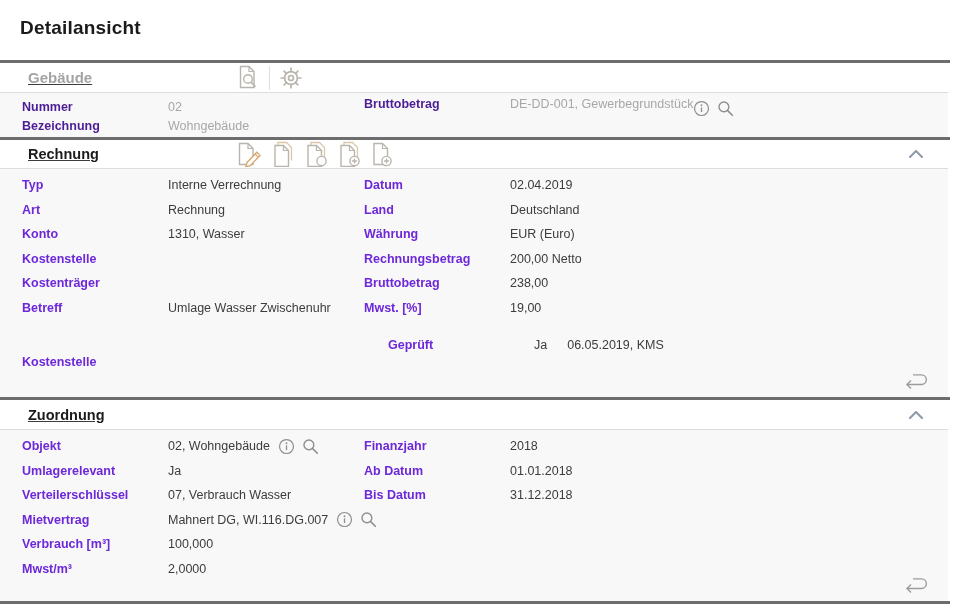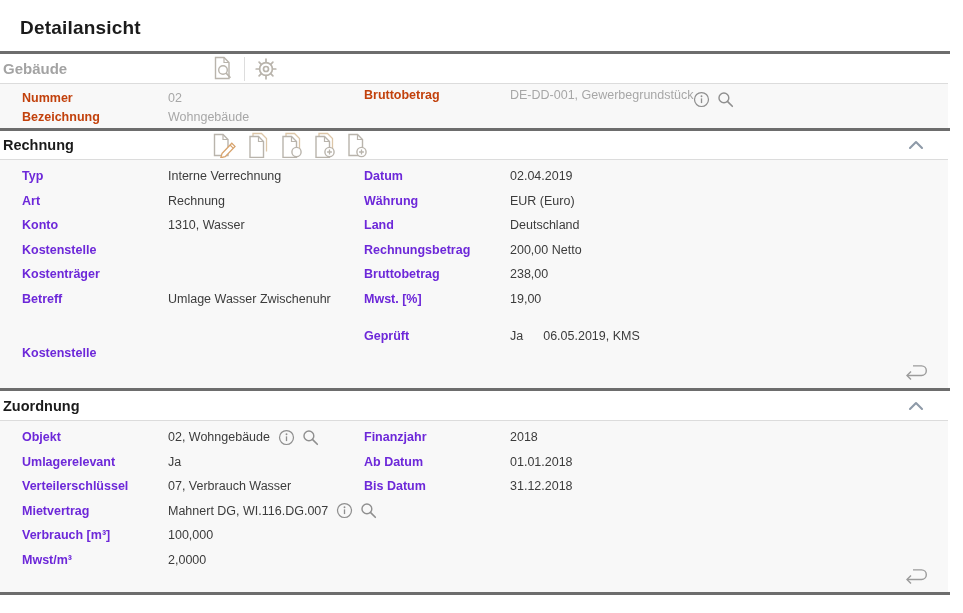--- a/index.html
+++ b/index.html
@@ -2,27 +2,27 @@
 <html><head>
 <meta charset="utf-8">
 <style>
   * { box-sizing: border-box; margin: 0; padding: 0; }
   html, body { width: 963px; height: 613px; background: #fff; overflow: hidden; }
   body { font-family: "Liberation Sans", "DejaVu Sans", sans-serif; color: #3c3c3c; }
 
   .page { width: 963px; }
 
   .page-title {
-    height: 51px; padding: 17px 0 1px 20px;
+    height: 60px; padding: 17px 0 1px 20px;
     font-size: 19px; font-weight: 700; color: #1b1b1b; letter-spacing: .2px;
   }
 
   .divider-dark { width: 950px; height: 3px; background: #6d6d6d; }
 
-  .sec-header { display: flex; align-items: center; height: 29px; width: 950px; background: #fff; padding-left: 3px; }
+  .sec-header { display: flex; align-items: center; height: 29px; width: 950px; background: #fff; padding-left: 28px; text-decoration: underline; }
   .sec-rechnung .sec-header { height: 28px; }
   .sec-title { font-size: 14.5px; font-weight: 700; color: #1b1b1b; width: 208px; flex: none; }
   .sec-title.muted { color: #a3a3a3; font-size: 15px; }
 
   .toolbar { display: flex; align-items: center; gap: 9px; }
   .tb-icon { display: inline-flex; cursor: pointer; }
   .tb-icon svg { display: block; }
   .tb-sep { width: 1px; height: 24px; background: #ddd; }
 
   .sec-chevron { margin-left: auto; margin-right: 26px; cursor: pointer; display: inline-flex; }
@@ -40,21 +40,21 @@
   .col-right { flex: 1; }
 
   .field-row { display: flex; align-items: center; height: 24.5px; font-size: 12.5px; }
   .sec-gebaeude .field-row { height: 19px; }
   .field-row.two-line { height: auto; align-items: flex-start; }
 
   .f-label { width: 146px; flex: none; font-weight: 700; color: #6d28d9; }
   .f-value { color: #3c3c3c; white-space: nowrap; }
   .f-value2 { color: #3c3c3c; margin-left: 20px; white-space: nowrap; }
 
-  .muted-text .f-label { color: #c2410c; }
+  .muted-text .f-label { color: #4c1d95; }
   .muted-text .f-value { color: #a7a7a7; }
 
   .value-wrap { display: flex; flex-direction: row; }
   .lookup-icons { display: inline-flex; align-items: center; gap: 7px; margin-left: 8px; }
   .value-wrap .lookup-icons { margin-left: 0; margin-top: 3px; }
   .icon-btn { display: inline-flex; cursor: pointer; }
   .icon-btn svg { display: block; }
 
   .undo-btn { position: absolute; right: 18px; bottom: 7px; cursor: pointer; display: inline-flex; }
 </style>
@@ -209,40 +209,40 @@
             <span class="f-label">Kostenstelle</span>
             <span class="f-value"></span>
           </div>
         </div>
       <div class="col col-right">
           <div class="field-row">
             <span class="f-label">Datum</span>
             <span class="f-value">02.04.2019</span>
           </div>
           <div class="field-row">
+            <span class="f-label">Land</span>
+            <span class="f-value">Deutschland</span>
+          </div>
+          <div class="field-row">
             <span class="f-label">Währung</span>
             <span class="f-value">EUR (Euro)</span>
           </div>
           <div class="field-row">
-            <span class="f-label">Land</span>
-            <span class="f-value">Deutschland</span>
-          </div>
-          <div class="field-row">
             <span class="f-label">Rechnungsbetrag</span>
             <span class="f-value">200,00 Netto</span>
           </div>
           <div class="field-row">
             <span class="f-label">Bruttobetrag</span>
             <span class="f-value">238,00</span>
           </div>
           <div class="field-row">
             <span class="f-label">Mwst. [%]</span>
             <span class="f-value">19,00</span>
           </div>
-          <div class="field-row" style="margin-top: 12.25px;">
+          <div class="field-row" style="margin-top: 12.25px; margin-left: 24px;">
             <span class="f-label">Geprüft</span>
             <span class="f-value">Ja</span>
             <span class="f-value2">06.05.2019, KMS</span>
           </div>
         </div>
       <span class="undo-btn">
           <svg width="27" height="18" viewBox="0 0 27 18">
             <path d="M4 12.5 H18.5 A4.8 4.8 0 0 0 18.5 2.9 H10" fill="none" stroke="#9b9b9b" stroke-width="1.4"></path>
             <polyline points="8,8.5 4,12.5 8,16.5" fill="none" stroke="#9b9b9b" stroke-width="1.4"></polyline>
           </svg>

